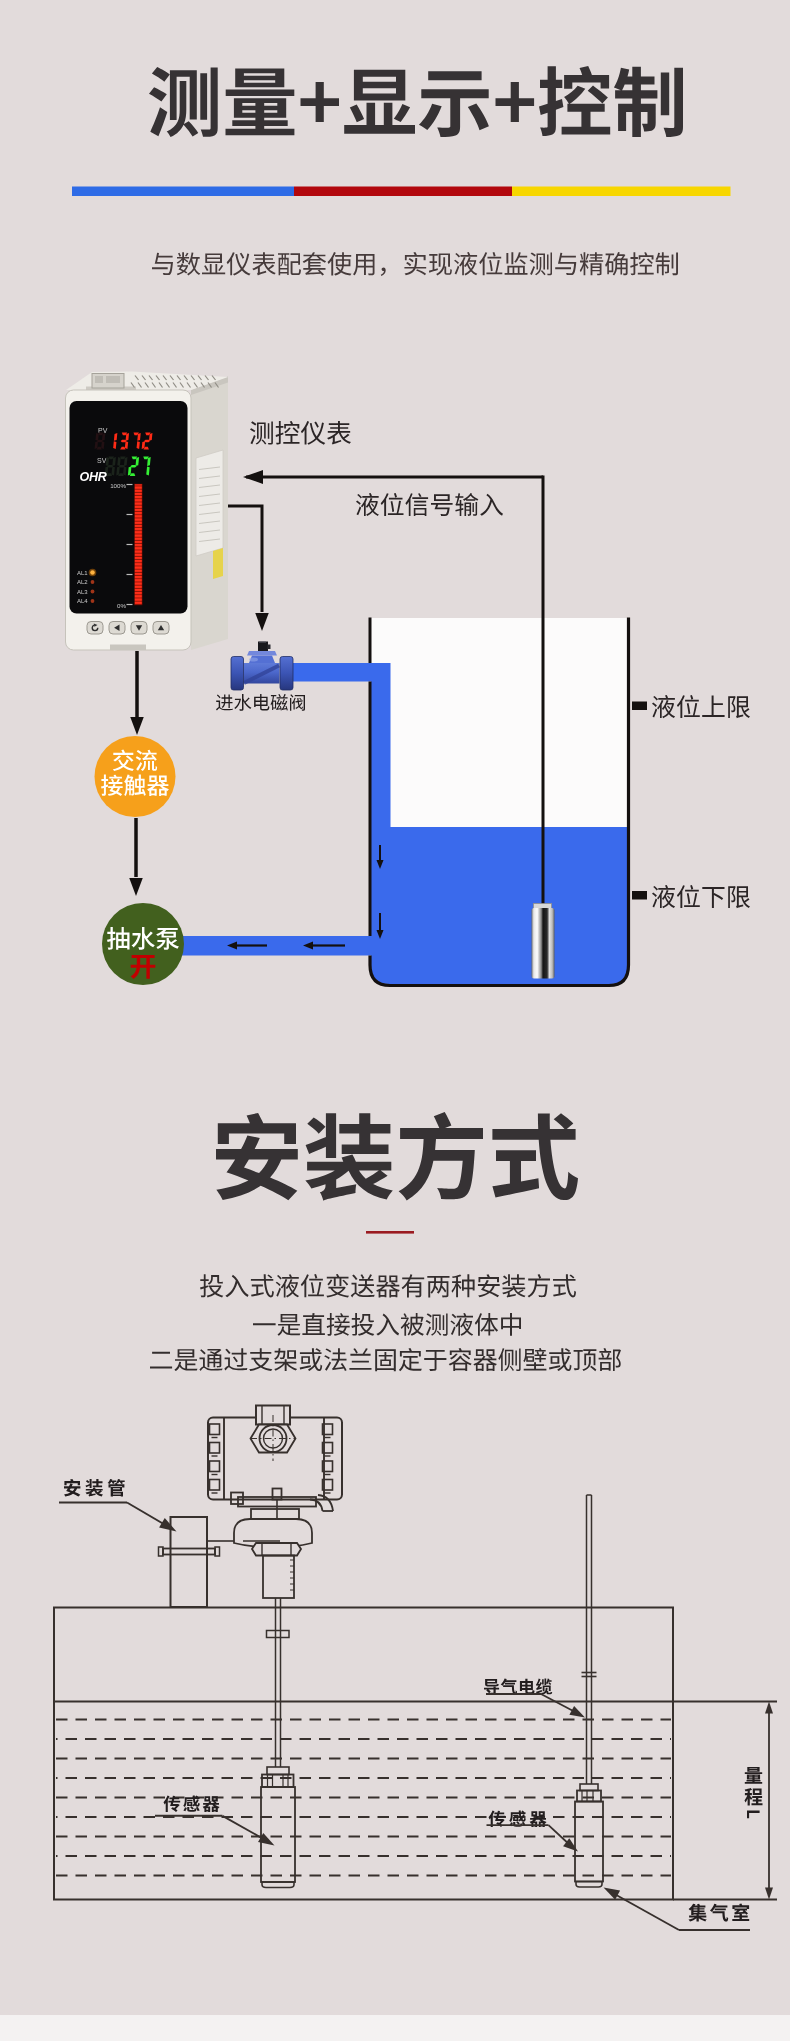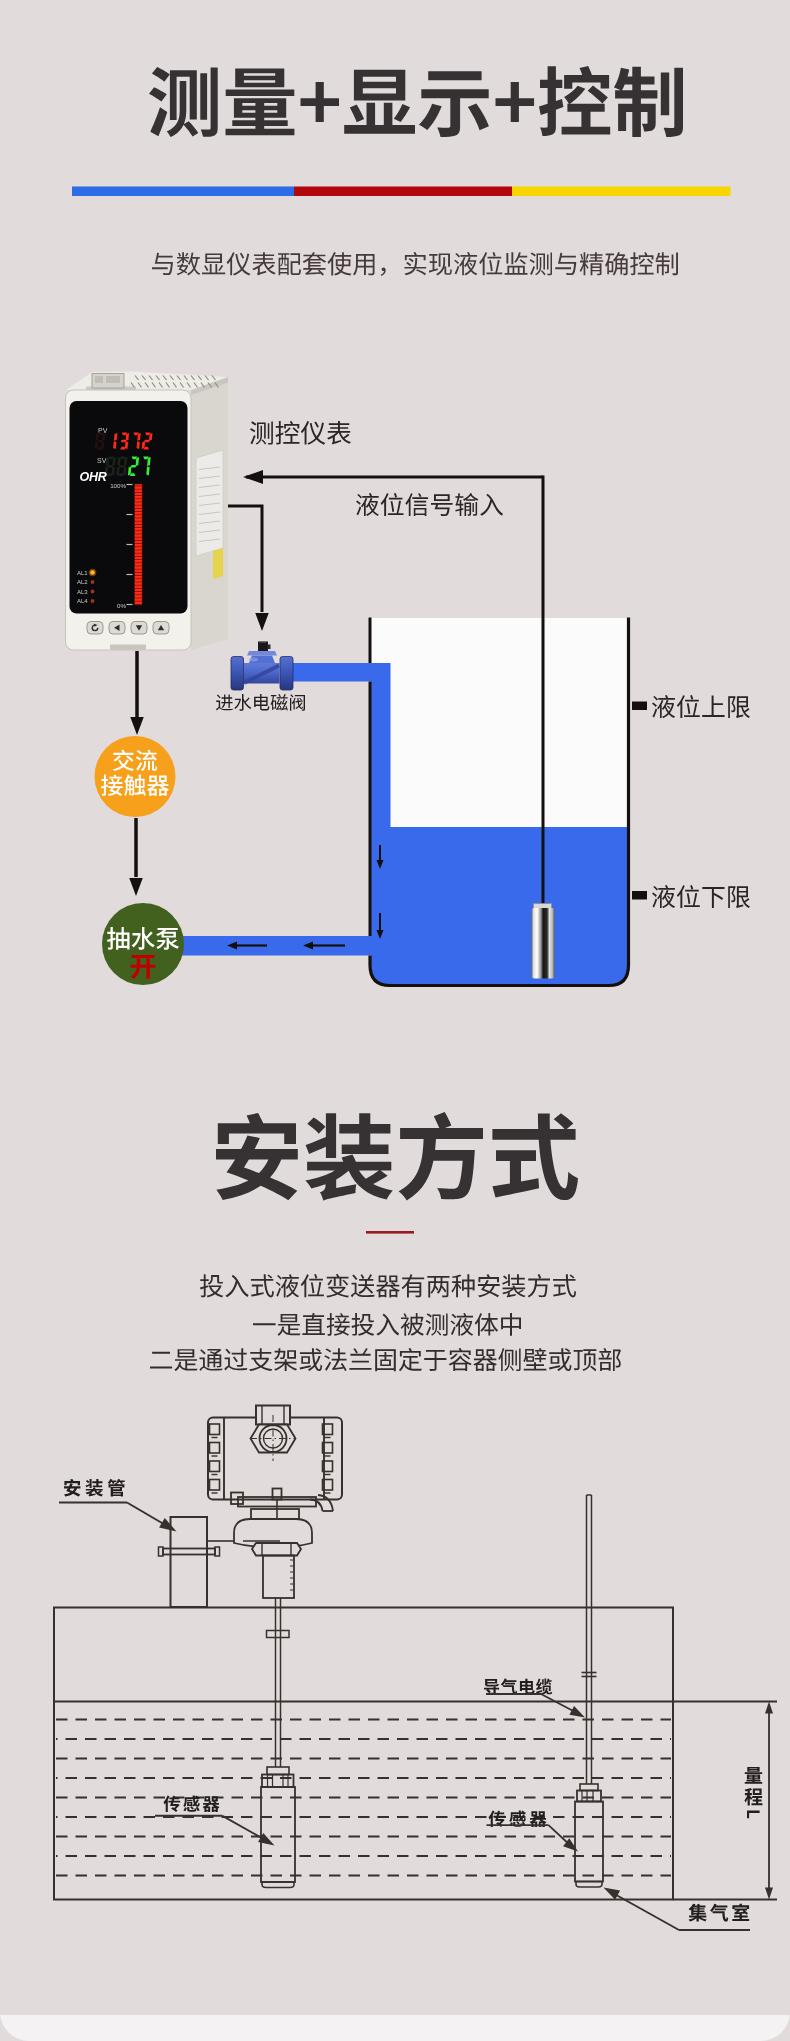--- a/index.html
+++ b/index.html
@@ -1,15 +1,15 @@
 <!DOCTYPE html>
 <html><head><meta charset="utf-8"><title>page</title>
 <style>
 html,body{margin:0;padding:0;background:#E2DBDB;}
-#page{position:relative;width:790px;height:2041px;overflow:hidden;border-radius:29px;}
+#page{position:relative;width:790px;height:2041px;overflow:hidden;}
 svg{display:block;}
 </style></head>
 <body>
 <div id="page">
 <svg xmlns="http://www.w3.org/2000/svg" width="790" height="2041" viewBox="0 0 790 2041">
       <defs>
 <pattern id="segbar" width="8" height="3.2" patternUnits="userSpaceOnUse">
   <rect width="8" height="3.2" fill="#8A1005"></rect>
           <rect width="8" height="2.3" fill="#FF2D18"></rect>
 </pattern>

